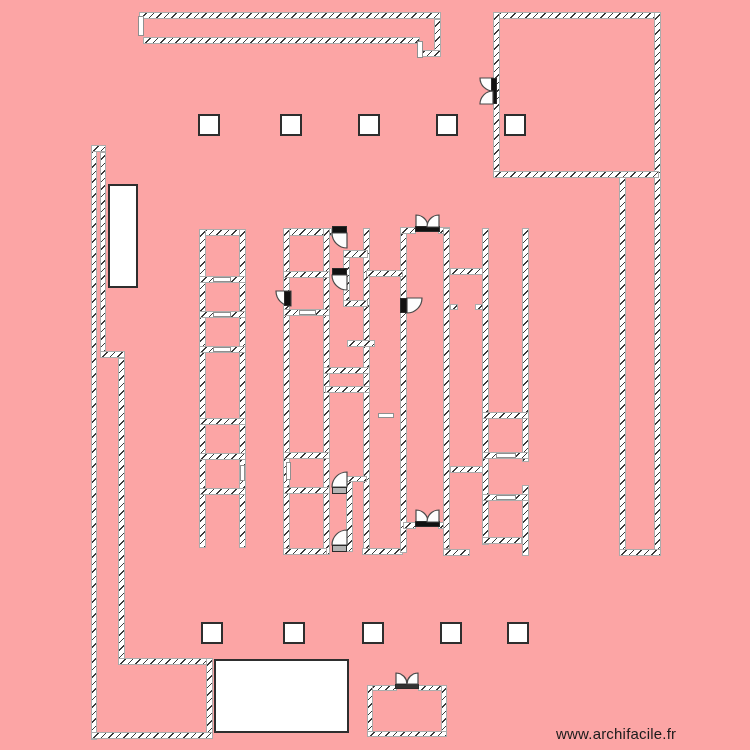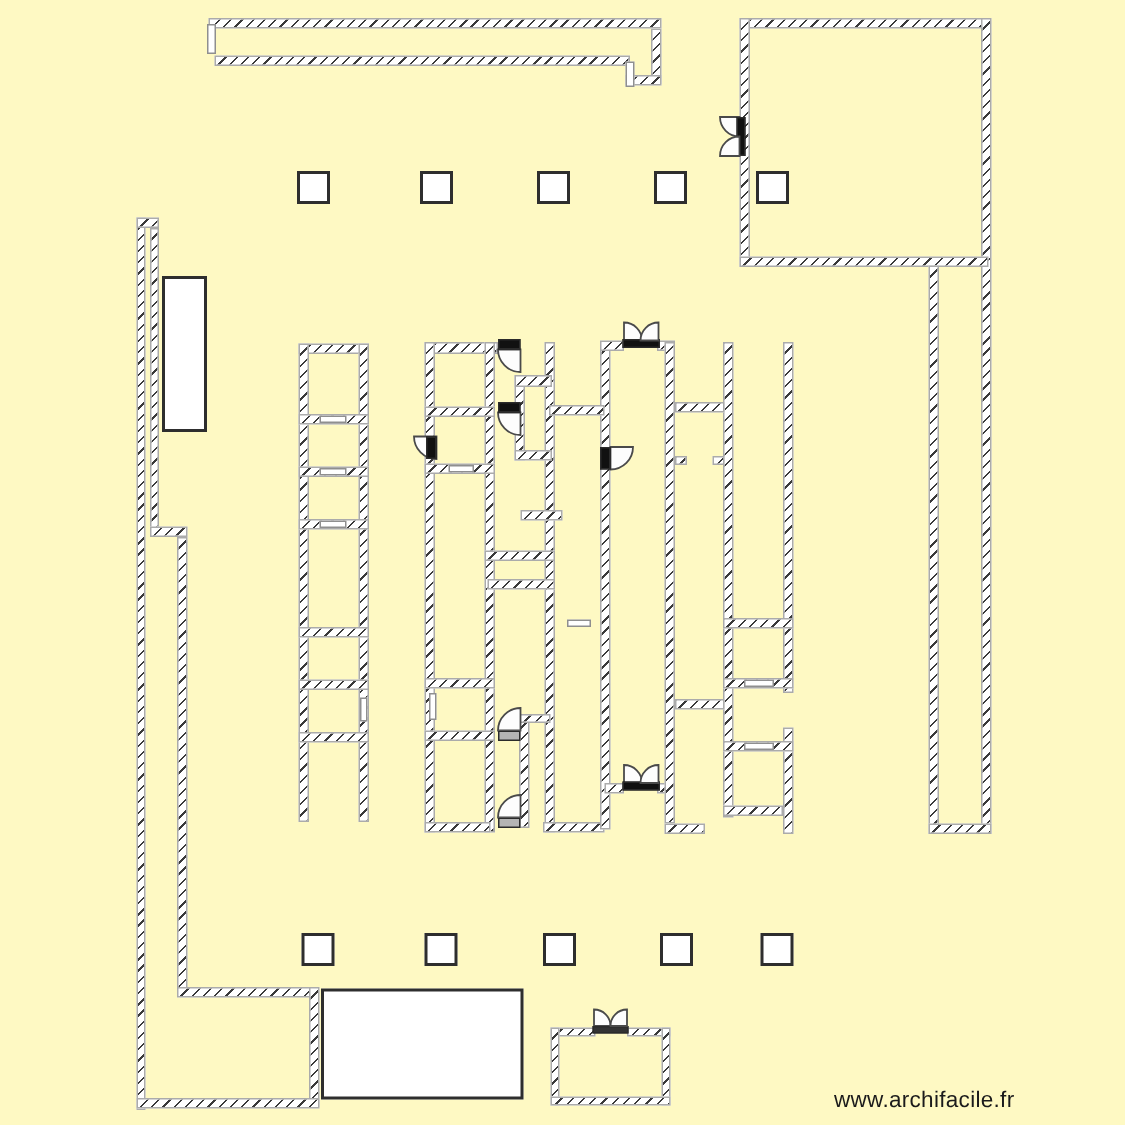--- a/index.html
+++ b/index.html
@@ -1,17 +1,17 @@
 <!DOCTYPE html>
 <html><head>
 <meta charset="utf-8">
 <style>
   html,body{margin:0;padding:0;background:#ffffff;}
   #canvas{
-    position:relative;width:750px;height:750px;background:#fef9c3;
+    position:relative;width:750px;height:750px;background:#fca5a5;
     font-family:"Liberation Sans",sans-serif;overflow:hidden;
   }
   .wall{
     position:absolute;box-sizing:border-box;
     border:1px solid #ababab;background-color:#ffffff;
     background-image:repeating-linear-gradient(135deg,transparent 0,transparent 4.2px,#3a3a3a 4.2px,#3a3a3a 5.3px);
   }
   .window{
     position:absolute;box-sizing:border-box;
     border:1px solid #8f8f8f;background:#ffffff;

